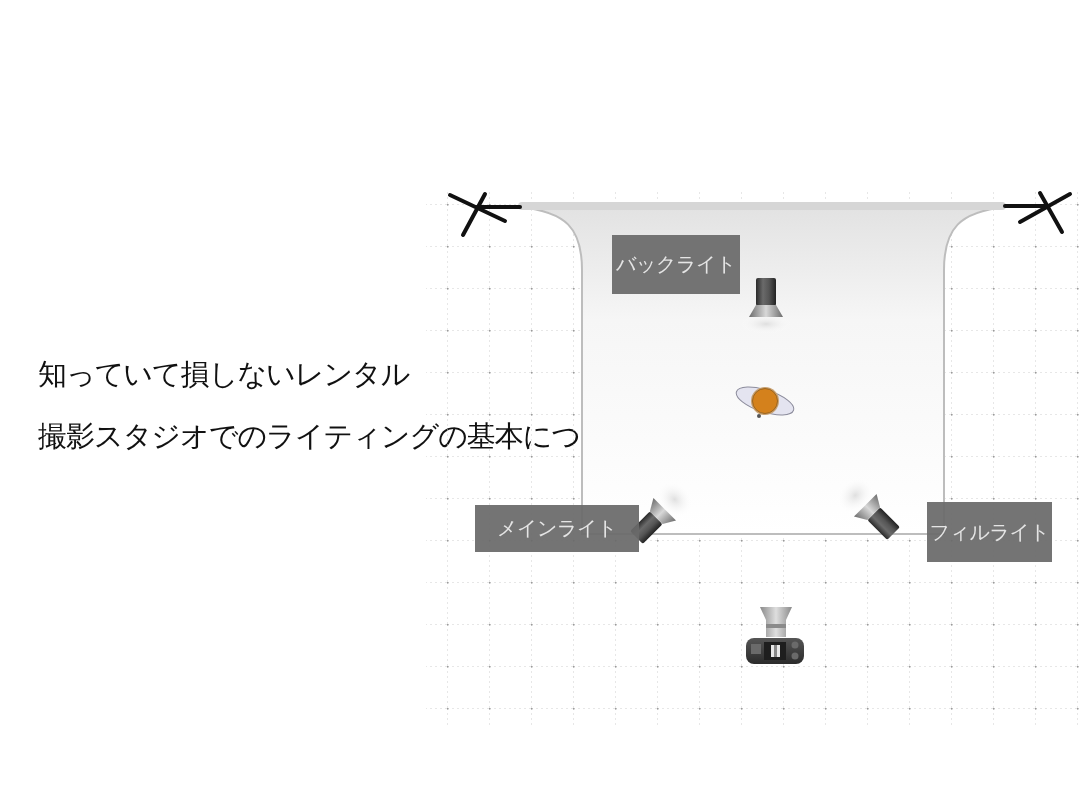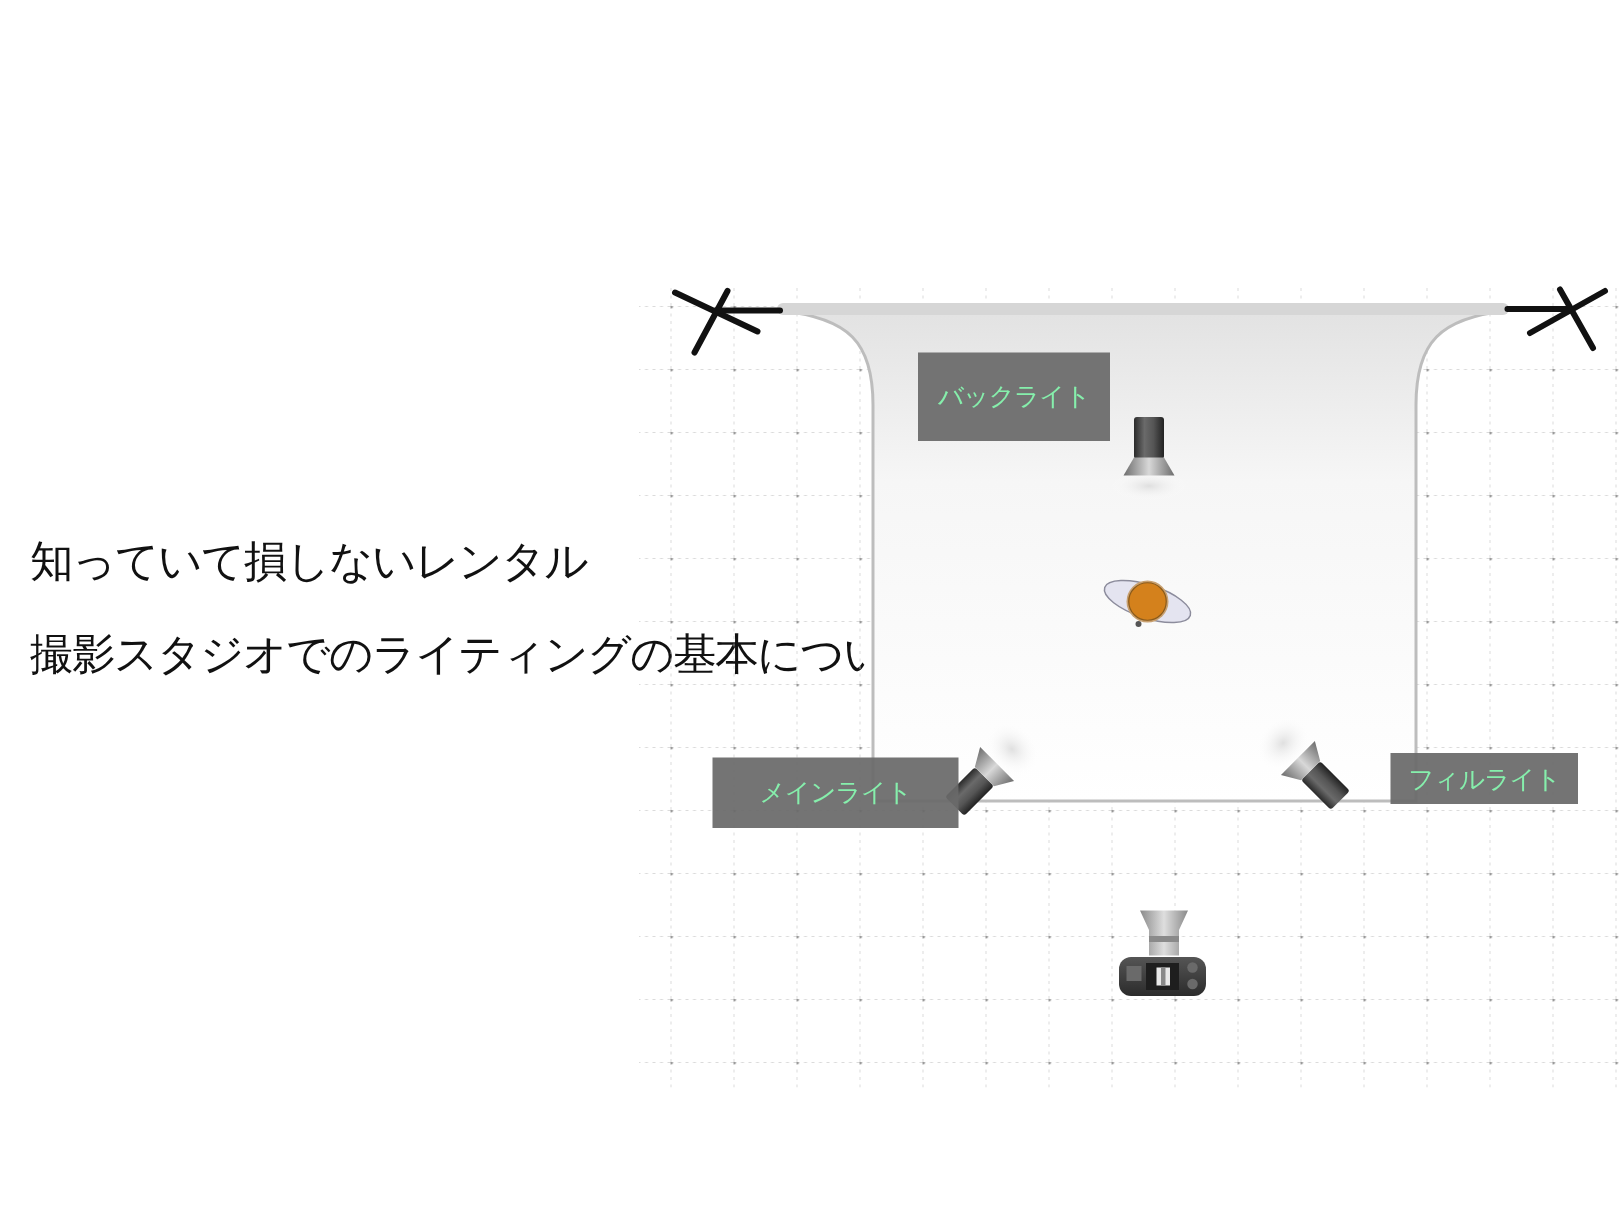--- a/index.html
+++ b/index.html
@@ -3,34 +3,34 @@
 <meta charset="utf-8">
 <style>
   html, body { margin: 0; padding: 0; }
   body {
     width: 1080px; height: 810px; position: relative; overflow: hidden;
     background: #ffffff;
     font-family: "DejaVu Sans", "Liberation Sans", sans-serif;
   }
   .diagram { position: absolute; left: 0; top: 0; width: 1080px; height: 810px; }
   .heading {
-    position: absolute; left: 20px; color: #111111;
+    position: absolute; left: 38px; color: #111111;
     font-size: 29px; line-height: 36px; white-space: nowrap;
     letter-spacing: -1px;
   }
   .heading.l1 { top: 356px; }
   .heading.l2 { top: 418px; }
   .label {
-    position: absolute; background: rgba(105,105,105,0.93); color: #86efac;
-    font-size: 17px; display: flex; align-items: center; justify-content: center;
+    position: absolute; background: rgba(105,105,105,0.93); color: #e5e5e5;
+    font-size: 20px; display: flex; align-items: center; justify-content: center;
     white-space: nowrap; letter-spacing: -0.5px;
   }
   .label.back { left: 612px; top: 235px; width: 128px; height: 59px; }
   .label.main { left: 475px; top: 505px; width: 164px; height: 47px; }
-  .label.fill { left: 927px; top: 502px; width: 125px; height: 34px; }
+  .label.fill { left: 927px; top: 502px; width: 125px; height: 60px; }
 </style>
 </head>
 <body>
 
 <div class="heading l1">知っていて損しないレンタル</div>
 <div class="heading l2">撮影スタジオでのライティングの基本について</div>
 
 <svg class="diagram" viewBox="0 0 1080 810" xmlns="http://www.w3.org/2000/svg">
   <defs>
     <pattern id="gridpat" x="447" y="204" width="42" height="42" patternUnits="userSpaceOnUse">

